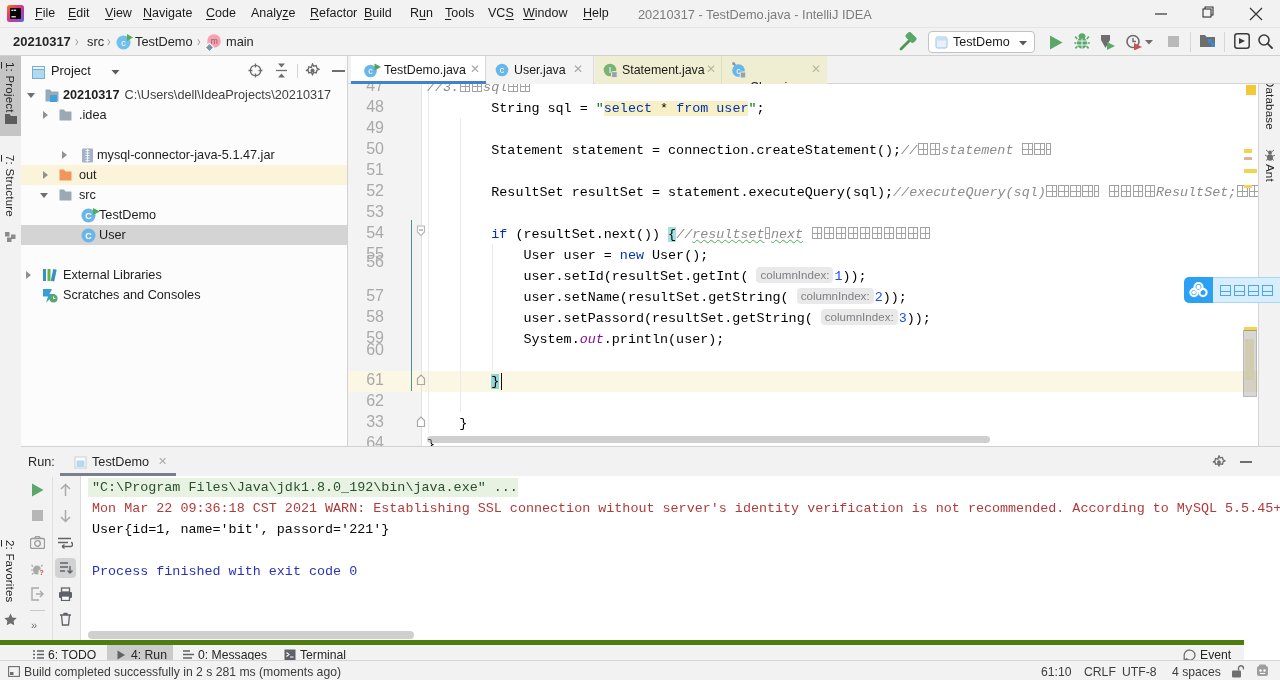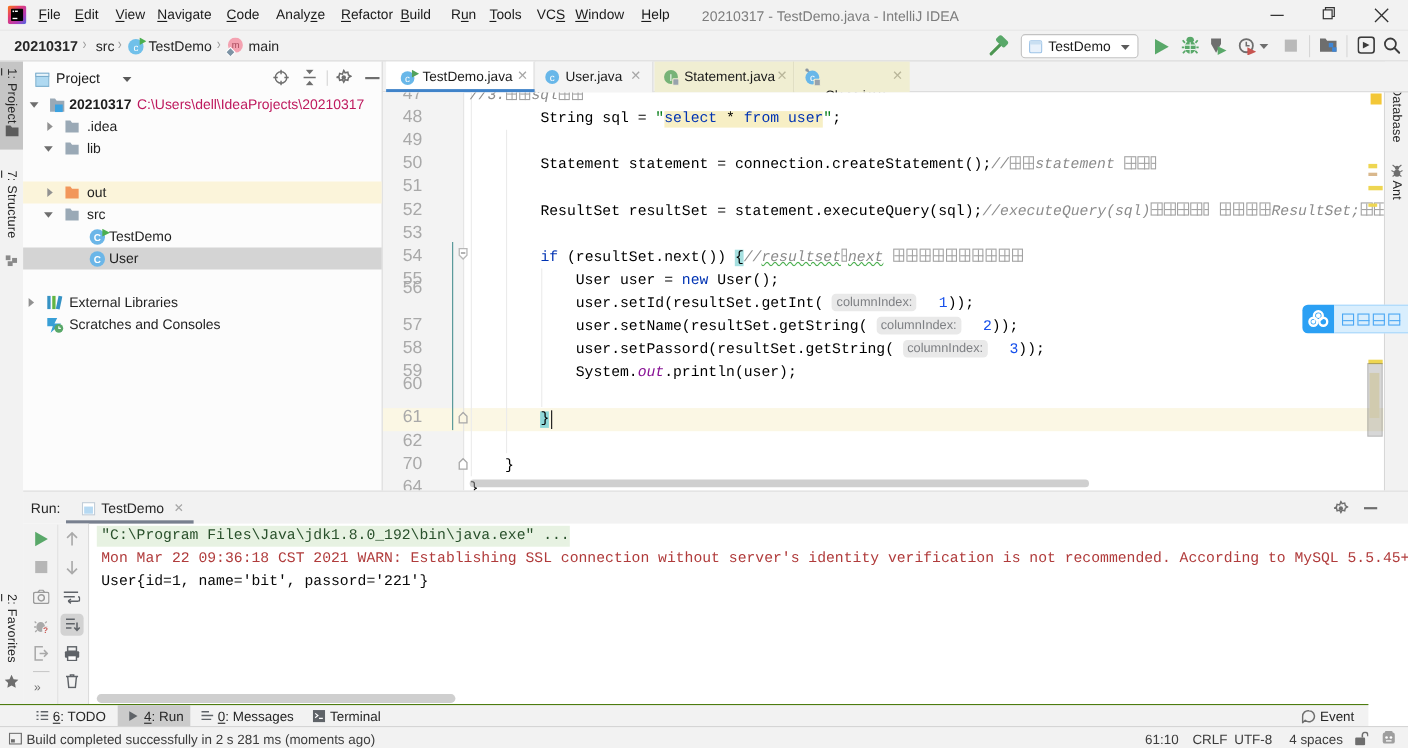--- a/index.html
+++ b/index.html
@@ -29,29 +29,29 @@
 #tabstrip{left:348px;top:56px;width:932px;height:28px;background:#f2f2f2;border-bottom:1px solid #d4d4d4}
 .tab{position:absolute;top:0;height:28px;font-size:12.4px;color:#1a1a1a}
 .tabx{position:absolute;top:8px;font-size:12px;color:#a7a7a7;line-height:11px}
 
 #editor{left:348px;top:84px;width:910px;height:362px;background:#fff;overflow:hidden}
 pre,.mono{font-family:"Liberation Mono",monospace;font-size:13.4px;font-weight:500;line-height:21px;white-space:pre}
 .cl{position:absolute;left:0;width:910px;height:21px}
 .lnum{position:absolute;width:36px;text-align:right;color:#a9a9a9;font-weight:500}
 .k{color:#0033b3}.s{color:#067d17}.c{color:#8c8c8c;font-style:italic;font-weight:500}.n{color:#1750eb}.f{color:#871094;font-style:italic}
 .hint{display:inline-block;background:#e9e9e9;border-radius:4px;color:#7d7f83;font-family:"Liberation Sans",sans-serif;font-weight:400;
- font-size:11.6px;height:16px;line-height:16px;padding:0 4px;vertical-align:1px;margin-right:20px}
+ font-size:11.6px;height:16px;line-height:16px;padding:0 4px;vertical-align:1px;margin-right:1px}
 .bjk{display:inline-block;width:11px;height:11px;border:1px solid #4aa7f4;margin:7px 1.5px 0;background:linear-gradient(#4aa7f4,#4aa7f4) 0 4.5px/11px 1px no-repeat}
 .cjk{display:inline-block;width:10.6px;height:11.6px;border:1px solid currentColor;opacity:.8;margin:0 .7px;vertical-align:-1.5px;
  background:linear-gradient(currentColor,currentColor) 0 5px/11px 1px no-repeat,linear-gradient(currentColor,currentColor) 4.5px 0/1px 12px no-repeat}
 
 #runpanel{left:21px;top:446px;width:1259px;height:194px;background:#fff;border-top:1px solid #d1d1d1}
 .rico{position:absolute}
 
-#twbar{left:0;top:640px;width:1244px;height:20px;background:#f2f2f2;border-top:1px solid #4d7c0f}
+#twbar{left:0;top:640px;width:1244px;height:20px;background:#f2f2f2;border-top:5px solid #4d7c0f}
 #statusbar{left:0;top:660px;width:1280px;height:20px;background:#f2f2f2;border-top:1px solid #d5d5d5}
 .bt{position:absolute;top:3px;font-size:12.2px;color:#262626}
 .st{position:absolute;top:3.5px;font-size:12.2px;color:#3c3c3c}
 </style></head>
 <body>
 
 <div class="ab" id="titlebar">
  <svg class="ab" style="left:7px;top:5px" width="17" height="17" viewBox="0 0 17 17">
   <defs>
         <linearGradient id="ijg" x1="0" y1="0" x2="1" y2="1">
@@ -218,35 +218,36 @@
   <path d="M7.5 1 l1.2 2.2 2.5-.6.6 2.5 2.2 1.2 -2.2 1.2 -.6 2.5 -2.5 -.6 -1.2 2.2 -1.2 -2.2 -2.5.6 -.6 -2.5 L1 7.5 l2.2 -1.2.6 -2.5 2.5.6 z" fill="none" stroke="#6e6e6e" stroke-width="1.4"></path>
  </svg>
  <div class="ab" style="left:311px;top:14px;width:13px;height:1.6px;background:#6e6e6e"></div>
 
  <div class="trow" style="top:29px">
   <span class="tarrow tac" style="left:6px"></span>
   <svg class="ab" style="left:24px;top:4px" width="14" height="13" viewBox="0 0 14 13">
    <path d="M0.5 0.5 h4.5 l1.5 2 H13.5 v10 H0.5 z" fill="#9aa9b6"></path>
    <rect x="5" y="6" width="7" height="7" fill="#3ca2e0"></rect>
   </svg>
-  <b class="ab" style="left:42px">20210317</b><span class="ab" style="left:100px;color:#be185d"> C:\Users\dell\IdeaProjects\20210317</span>
+  <b class="ab" style="left:42px">20210317</b><span class="ab" style="left:100px;color:#404040"> C:\Users\dell\IdeaProjects\20210317</span>
  </div>
  <div class="trow" style="top:49px">
   <span class="tarrow tae" style="left:22px"></span>
   <svg class="ab" style="left:38px;top:4px" width="13" height="12" viewBox="0 0 13 12">
         <path d="M0.5 0.5 h4.5 l1.5 2 H12.5 v9 H0.5 z" fill="#9aa9b6"></path>
       </svg>
   <span class="ab" style="left:58px">.idea</span>
  </div>
- <div class="trow" style="top:69px">
-  <span class="tarrow tac" style="left:19px"></span>
-  <svg class="ab" style="left:38px;top:4px" width="13" height="12" viewBox="0 0 13 12">
-        <path d="M0.5 0.5 h4.5 l1.5 2 H12.5 v9 H0.5 z" fill="#9aa9b6"></path>
-      </svg>
-  <span class="ab" style="left:58px">lib</span>
+ <div class="trow" style="top:89px">
+  <span class="tarrow tae" style="left:41px"></span>
+  <svg class="ab" style="left:60px;top:2.5px" width="13" height="15" viewBox="0 0 13 15">
+   <rect x="1" y="0.5" width="11" height="14" rx="1" fill="#a3b2c9"></rect>
+   <path d="M6.5 1 v13 M4.5 2.5 h4 M4.5 5 h4 M4.5 7.5 h4 M4.5 10 h4 M4.5 12.5 h4" stroke="#eef1f6" stroke-width="1"></path>
+  </svg>
+  <span class="ab" style="left:76px">mysql-connector-java-5.1.47.jar</span>
  </div>
  <div class="trow" style="top:109px;background:#fbf4da">
   <span class="tarrow tae" style="left:22px"></span>
   <svg class="ab" style="left:38px;top:4px" width="13" height="12" viewBox="0 0 13 12">
         <path d="M0.5 0.5 h4.5 l1.5 2 H12.5 v9 H0.5 z" fill="#f2975b"></path>
       </svg>
   <span class="ab" style="left:58px">out</span>
  </div>
  <div class="trow" style="top:129px">
   <span class="tarrow tac" style="left:19px"></span>
@@ -348,21 +349,21 @@
  <div class="lnum" style="left:0;top:118.5px">53</div>
  <div class="lnum" style="left:0;top:139.5px">54</div>
  <div class="lnum" style="left:0;top:160.5px">55</div>
  <div class="lnum" style="left:0;top:169px">56</div>
  <div class="lnum" style="left:0;top:202.5px">57</div>
  <div class="lnum" style="left:0;top:223.5px">58</div>
  <div class="lnum" style="left:0;top:244.5px">59</div>
  <div class="lnum" style="left:0;top:257px">60</div>
  <div class="lnum" style="left:0;top:286.5px">61</div>
  <div class="lnum" style="left:0;top:307.5px">62</div>
- <div class="lnum" style="left:0;top:328.5px">70</div>
+ <div class="lnum" style="left:0;top:328.5px">33</div>
  <div class="lnum" style="left:0;top:349.5px">64</div>
 
  <svg class="ab" style="left:68px;top:141px" width="10" height="12" viewBox="0 0 10 12">
       <path d="M1.5 1 H8.5 V7 L5 10.5 L1.5 7 Z" fill="#fff" stroke="#b8b8b8" stroke-width="1.2"></path>
       <path d="M3 5 h4" stroke="#9a9a9a" stroke-width="1.2"></path>
     </svg>
  <svg class="ab" style="left:68px;top:290px" width="10" height="12" viewBox="0 0 10 12">
       <path d="M1.5 4.5 L5 1 L8.5 4.5 V10.5 H1.5 Z" fill="#faf6e3" stroke="#a8a8a8" stroke-width="1.2"></path>
     </svg>
  <svg class="ab" style="left:68px;top:332px" width="10" height="12" viewBox="0 0 10 12">
@@ -475,20 +476,21 @@
  </svg>
  <svg class="rico" style="left:38px;top:165px" width="13" height="14" viewBox="0 0 13 14">
   <path d="M1 3 h11 M5 3 V1.5 h3 V3" fill="none" stroke="#5f6368" stroke-width="1.3"></path>
   <path d="M2.5 3 l1 10 h6 l1 -10" fill="none" stroke="#5f6368" stroke-width="1.3"></path>
  </svg>
 
  <div class="ab" style="left:67px;top:30.5px;width:430px;height:19px;background:#e7f2e2"></div>
  <pre class="ab" style="left:71px;top:30px;color:#29502b">"C:\Program Files\Java\jdk1.8.0_192\bin\java.exe" ...</pre>
  <pre class="ab" style="left:71px;top:51px;color:#b03b3b;width:1188px;overflow:hidden">Mon Mar 22 09:36:18 CST 2021 WARN: Establishing SSL connection without server's identity verification is not recommended. According to MySQL 5.5.45+, 5.6.26+</pre>
  <pre class="ab" style="left:71px;top:72px;color:#080808">User{id=1, name='bit', passord='221'}</pre>
+ <pre class="ab" style="left:71px;top:114px;color:#2c32b5">Process finished with exit code 0</pre>
  <div class="ab" style="left:67px;top:184px;width:326px;height:7.5px;background:rgba(160,160,160,.5);border-radius:4px"></div>
 </div>
 
 <div class="ab" id="twbar">
  <svg class="ab" style="left:33px;top:5px" width="11" height="10" viewBox="0 0 11 10">
   <path d="M0 1 h2 M4 1 h7 M0 4.5 h2 M4 4.5 h7 M0 8 h2 M4 8 h7" stroke="#5f6368" stroke-width="1.3"></path>
  </svg>
  <span class="bt" style="left:48px"><u>6</u>: TODO</span>
  <div class="ab" style="left:107px;top:0;width:66px;height:20px;background:#cbcbcb"></div>
  <svg class="ab" style="left:116px;top:5px" width="10" height="10" viewBox="0 0 10 10">

